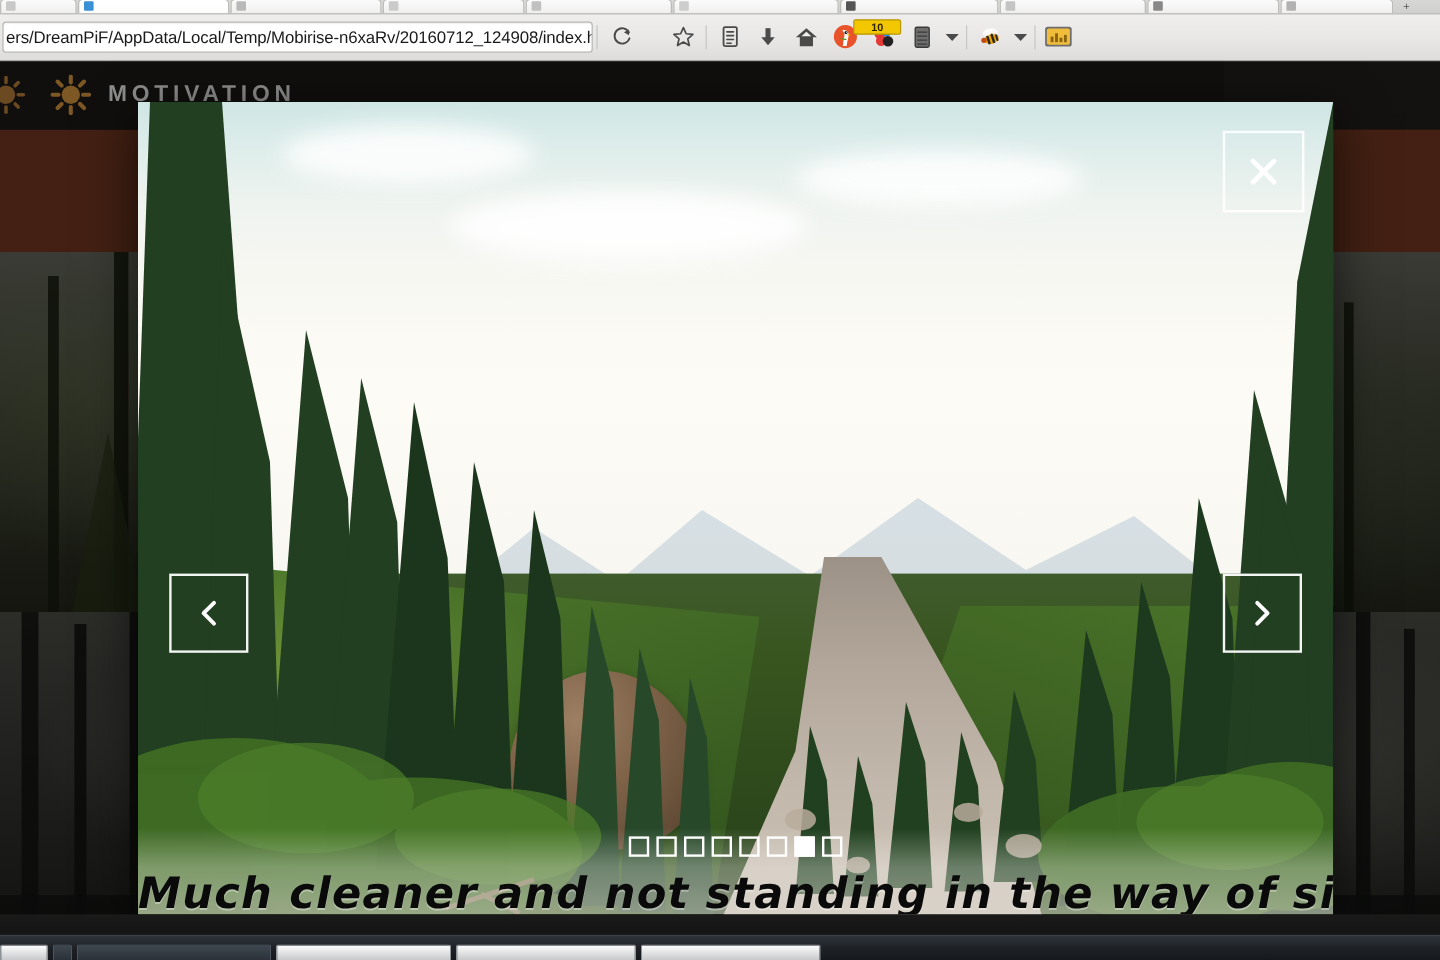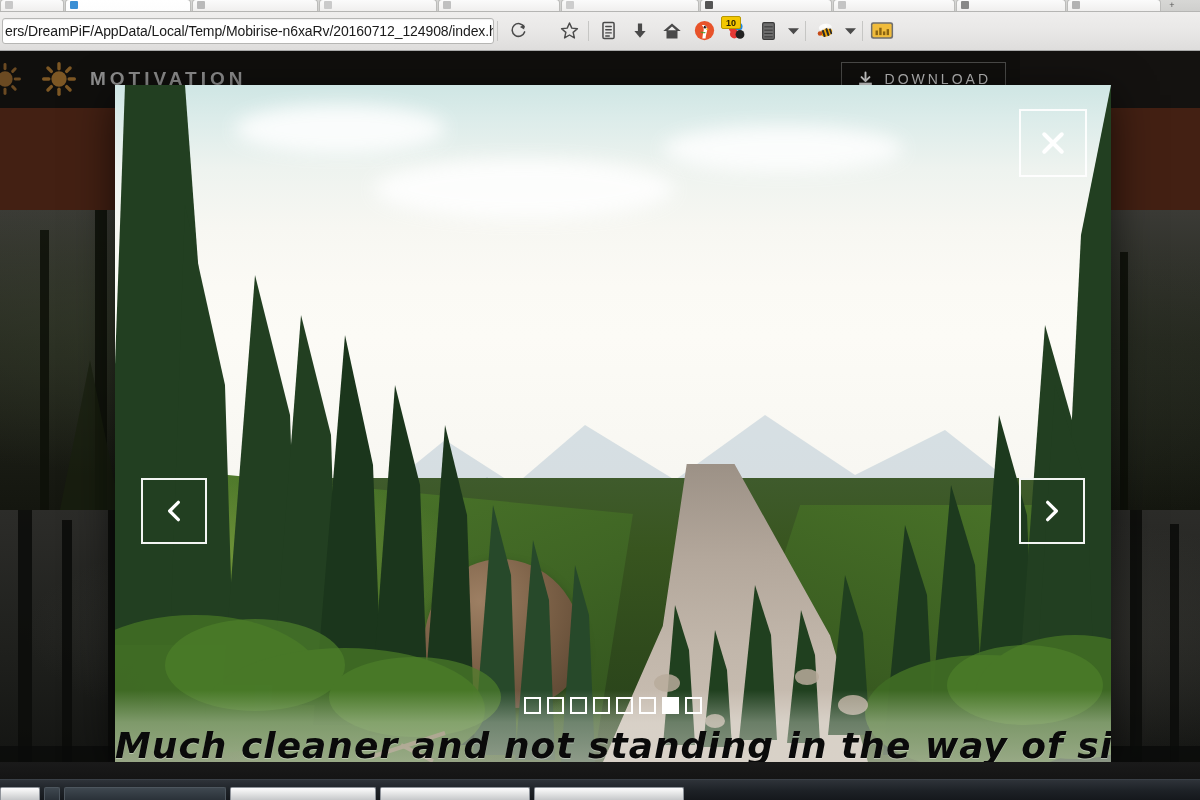--- a/index.html
+++ b/index.html
@@ -64,24 +64,24 @@
   #search-placeholder{
     font-size:14px;color:#6d6d6d;font-style:italic;
     font-family:"Liberation Serif",serif;
   }
   .tb-icon{
     width:32px;height:32px;display:flex;align-items:center;justify-content:center;
     cursor:default;position:relative;flex:0 0 auto;
   }
   .tb-icon.small{width:18px;}
   .badge{
-    position:absolute;right:11px;top:1px;min-width:15px;height:13px;
+    position:absolute;right:1px;top:1px;min-width:15px;height:13px;
     background:#f3c700;border:1px solid #b79700;border-radius:2px;
     color:#2a2200;font-size:9px;font-weight:bold;line-height:12px;text-align:center;
-    padding:0 4px;box-sizing:border-box;
+    padding:0 14px;box-sizing:border-box;
   }
 
   
   #page{
     position:absolute;left:0;top:50px;width:1200px;height:730px;overflow:hidden;
     background:#141210;
   }
   
   #hero-a{
     position:absolute;left:0;top:160px;width:1200px;height:300px;
@@ -289,27 +289,20 @@
             <line x1="32" y1="20" x2="38" y2="20"></line>
           <line x1="7" y1="7" x2="11" y2="11"></line>
             <line x1="29" y1="29" x2="33" y2="33"></line>
           <line x1="7" y1="33" x2="11" y2="29"></line>
             <line x1="29" y1="11" x2="33" y2="7"></line>
         </g>
       </svg>
       <span id="brand-name">MOTIVATION</span>
     </div>
 
-    <div id="download-btn">
-      <svg width="19" height="19" viewBox="0 0 24 24">
-        <path d="M12 3 L12 13 M12 14 L7 9 M12 14 L17 9" stroke="#cfcfcf" stroke-width="2.4" fill="none" stroke-linecap="round"></path>
-        <rect x="4" y="16" width="16" height="3.5" fill="#cfcfcf"></rect>
-      </svg>
-      <span id="download-label">DOWNLOAD</span>
-    </div>
   </div>
 </div>
 
 <div id="lightbox">
 
   <div id="photo">
     <div id="sky"></div>
 
     <div class="cloud" style="left:12%;top:3%;width:210px;height:48px;"></div>
     <div class="cloud" style="left:26%;top:11%;width:300px;height:60px;"></div>

